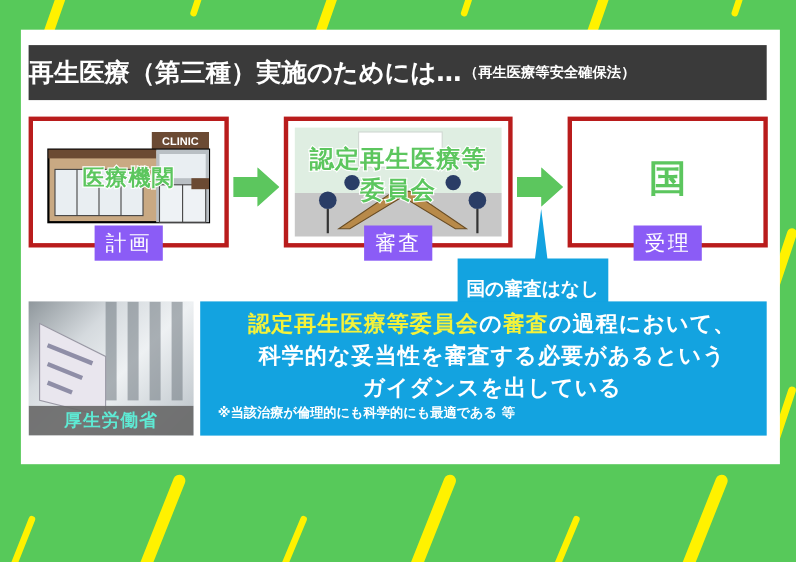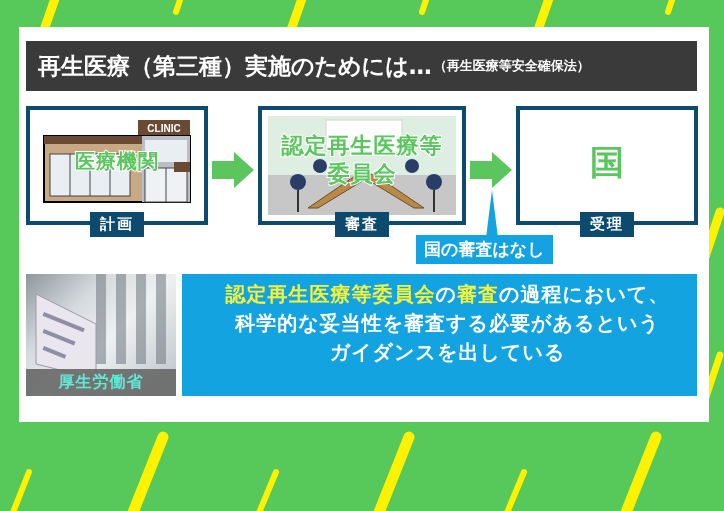--- a/index.html
+++ b/index.html
@@ -16,44 +16,43 @@
     width: 690px; height: 395px;
     background: #ffffff;
   }
   .title-bar {
     position: absolute;
     left: 26px; top: 41px;
     width: 671px; height: 50px;
     background: #3a3a3a;
     color: #ffffff;
     display: flex; align-items: center;
-    padding-left: 12px;
     font-weight: bold;
     white-space: nowrap;
   }
   .title-main { font-size: 23px; letter-spacing: 0px; }
   .title-sub { font-size: 13px; margin-left: 2px; }
 
   .flow-box {
     position: absolute;
-    border: 4px solid #0c4a6e;
+    border: 4px solid #b91c1c;
     background: #ffffff;
   }
   .box-clinic { left: 26px; top: 106px; width: 182px; height: 119px; }
   .box-committee { left: 258px; top: 106px; width: 208px; height: 119px; }
   .box-nation { left: 516px; top: 106px; width: 182px; height: 119px; }
 
   .box-label {
     position: absolute;
     bottom: -16px; left: 50%;
     transform: translateX(-50%);
-    background: #0c4a6e;
-    color: #ffffff;
-    font-weight: bold;
-    font-size: 15px;
+    background: #8b5cf6;
+    color: #ffffff;
+    font-weight: normal;
+    font-size: 19px;
     padding: 3px 10px;
     white-space: nowrap;
     letter-spacing: 2px;
   }
 
   
   .clinic-illu {
     position: absolute; left: 12px; top: 8px; width: 150px; height: 86px;
   }
   .big-green-label {
@@ -83,21 +82,21 @@
   .arrow-1 { left: 212px; top: 152px; }
   .arrow-2 { left: 470px; top: 152px; }
 
   .callout {
     position: absolute;
     left: 416px; top: 235px;
     background: #13a3e0;
     color: #ffffff;
     font-weight: bold;
     font-size: 17px;
-    padding: 3px 8px;
+    padding: 16px 8px;
     white-space: nowrap;
   }
   .callout-tail { position: absolute; left: 482px; top: 190px; }
 
   .mhlw-photo {
     position: absolute;
     left: 26px; top: 274px;
     width: 150px; height: 122px;
     background: linear-gradient(135deg, #8f979c 0%, #d5dade 30%, #eef1f3 55%, #b8c0c6 100%);
     overflow: hidden;
@@ -228,13 +227,14 @@
   </svg>
   <div class="mhlw-caption">厚生労働省</div>
 </div>
 
 <div class="info-box">
   <div class="info-line">
     <span class="hl">認定再生医療等委員会</span><span>の</span><span class="hl">審査</span><span>の過程において、</span>
   </div>
   <div class="info-line">科学的な妥当性を審査する必要があるという</div>
   <div class="info-line">ガイダンスを出している</div>
+  <div class="info-note">※当該治療が倫理的にも科学的にも最適である 等</div>
 </div>
 
 </body></html>

